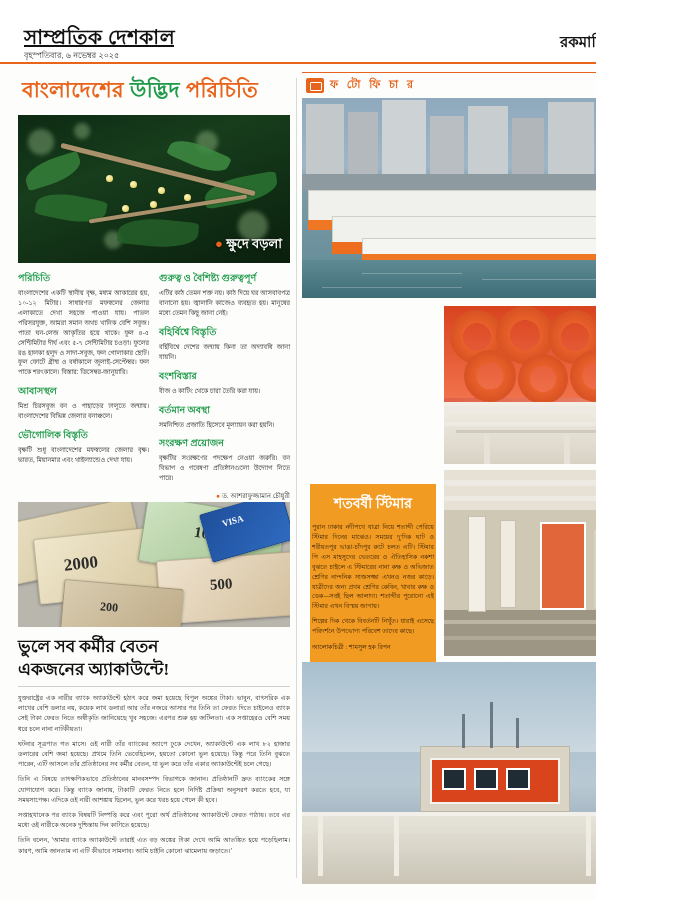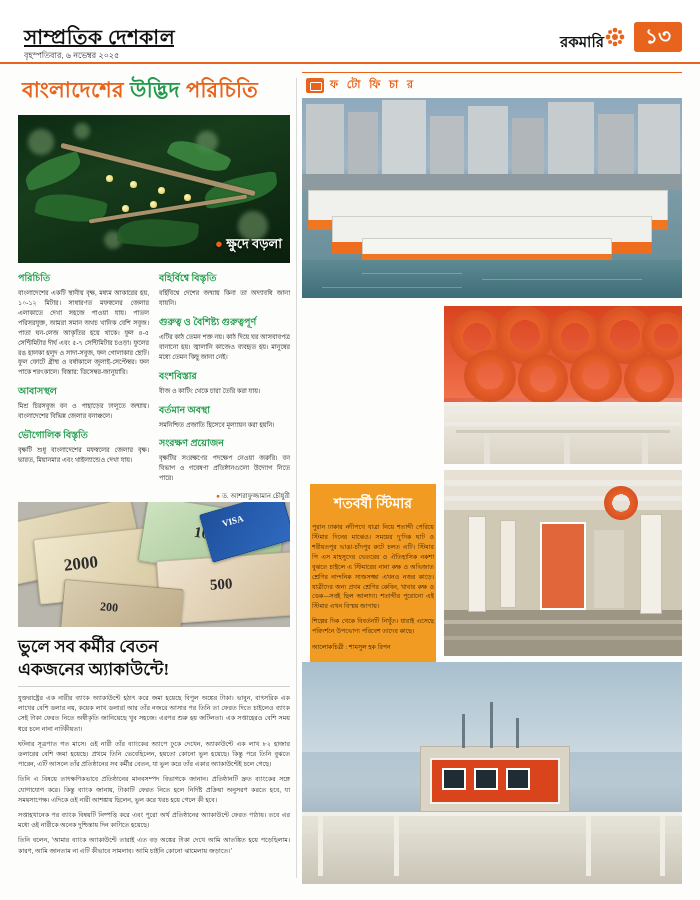--- a/index.html
+++ b/index.html
@@ -3,21 +3,21 @@
 <meta charset="utf-8">
 <style>
   * { box-sizing: border-box; margin: 0; padding: 0; }
   html, body {
     width: 700px; height: 900px;
     background: #ffffff;
     font-family: "Liberation Sans", sans-serif;
   }
   .page {
     position: relative;
-    width: 700px; height: 900px;
+    width: 596px; height: 900px;
     background: #fdfdfb;
     overflow: hidden;
   }
 
   
   .masthead {
     position: absolute; left: 0; top: 0; width: 700px; height: 64px;
     background: #ffffff;
     border-bottom: 2px solid #e8641c;
   }
@@ -303,26 +303,26 @@
           <div class="info-head">আবাসস্থল</div>
           <div class="info-body">মিশ্র চিরসবুজ বন ও পাহাড়ের ঢালুতে জন্মায়। বাংলাদেশের বিভিন্ন জেলার বনাঞ্চলে।</div>
         </div>
         <div class="info-block">
           <div class="info-head">ভৌগোলিক বিস্তৃতি</div>
           <div class="info-body">বৃক্ষটি শুধু বাংলাদেশের মফস্বলের জেলার বৃক্ষ। ভারত, মিয়ানমার এবং থাইল্যান্ডেও দেখা যায়।</div>
         </div>
       </div>
       <div class="info-col">
         <div class="info-block">
+          <div class="info-head">গুরুত্ব ও বৈশিষ্ট্য গুরুত্বপূর্ণ</div>
+          <div class="info-body">এটির কাঠ তেমন শক্ত নয়। কাঠ দিয়ে ঘর আসবাবপত্র বানানো হয়। জ্বালানি কাজেও ব্যবহৃত হয়। মানুষের মধ্যে তেমন কিছু জানা নেই।</div>
+        </div>
+        <div class="info-block">
           <div class="info-head">বহির্বিশ্বে বিস্তৃতি</div>
           <div class="info-body">বর্হিবিশ্বে দেশের জন্মায় কিনা তা অদ্যাবধি জানা যায়নি।</div>
-        </div>
-        <div class="info-block">
-          <div class="info-head">গুরুত্ব ও বৈশিষ্ট্য গুরুত্বপূর্ণ</div>
-          <div class="info-body">এটির কাঠ তেমন শক্ত নয়। কাঠ দিয়ে ঘর আসবাবপত্র বানানো হয়। জ্বালানি কাজেও ব্যবহৃত হয়। মানুষের মধ্যে তেমন কিছু জানা নেই।</div>
         </div>
         <div class="info-block">
           <div class="info-head">বংশবিস্তার</div>
           <div class="info-body">বীজ ও কাটিং থেকে চারা তৈরি করা যায়।</div>
         </div>
         <div class="info-block">
           <div class="info-head">বর্তমান অবস্থা</div>
           <div class="info-body">সমনিশ্চিত প্রজাতি হিসেবে মূল্যায়ন করা হয়নি।</div>
         </div>
         <div class="info-block">

